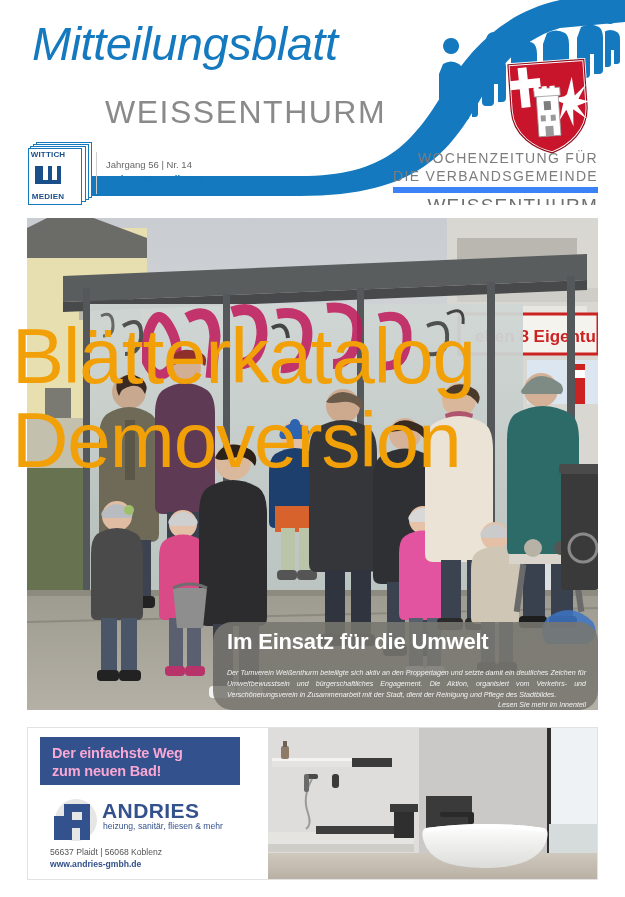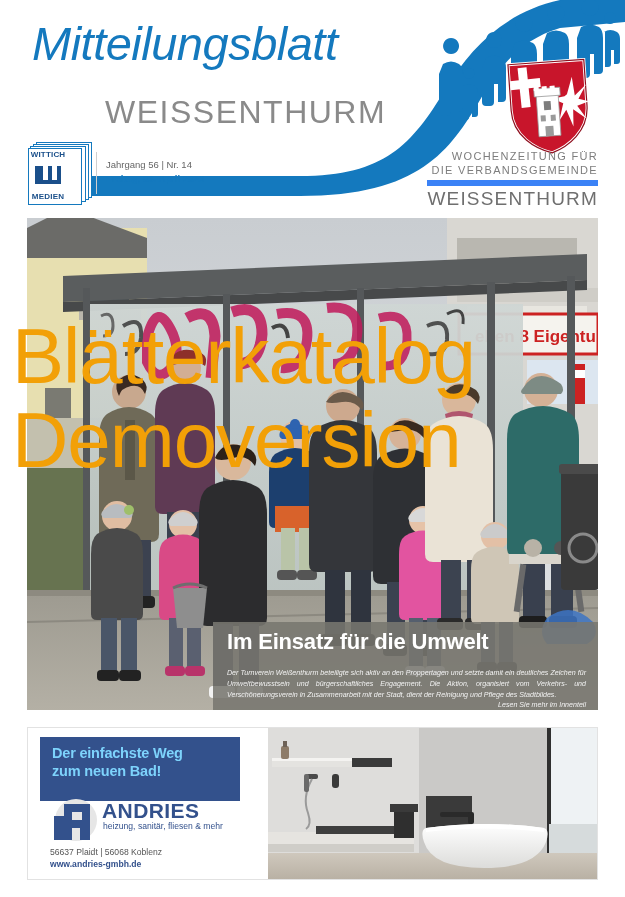--- a/index.html
+++ b/index.html
@@ -61,21 +61,21 @@
   }
   .issue-divider{
     position:absolute;left:96px;top:152px;width:1px;height:42px;background:#cfcfcf;
   }
 
   .woch{
     position:absolute;right:27px;top:150px;
     text-align:right;
   }
   .woch .l1,.woch .l2{
-    font-size:11px;color:#7d7d7d;letter-spacing:1.3px;line-height:1.25;
+    font-size:14px;color:#7d7d7d;letter-spacing:1.3px;line-height:1.25;
     white-space:nowrap;
   }
   .woch .l2{border-bottom:6px solid #3b82f6;padding-bottom:2px;}
   .woch .l3{
     font-size:19px;color:#6f6f6f;letter-spacing:1.2px;line-height:1.15;margin-top:2px;
     white-space:nowrap;
   }
 
   .crest{position:absolute;left:505px;top:58px;width:88px;height:98px;}
 
@@ -85,20 +85,21 @@
     overflow:hidden;background:#9a9a90;
   }
   .photo-svg{position:absolute;left:0;top:0;width:571px;height:492px;}
 
   
   .caption{
     position:absolute;left:186px;top:404px;width:385px;height:88px;
     background:rgba(120,118,112,0.88);
     box-sizing:border-box;
     padding:8px 12px 6px 14px;
+    border-radius:19px;
   }
   .caption h1{
     margin:0;font-size:22px;line-height:1.05;color:#ffffff;font-weight:bold;
     letter-spacing:-0.2px;
   }
   .caption p{
     margin:15px 0 0 0;font-size:7.1px;line-height:1.52;color:#f2f2f2;
     font-style:italic;text-align:justify;
   }
   .caption .more{float:right;}
@@ -116,22 +117,22 @@
   .wm2{position:absolute;left:12px;top:84px;}
 
   
   .ad{
     position:absolute;left:27px;top:727px;width:571px;height:153px;
     background:#ffffff;border:1px solid #e2e2e2;box-sizing:border-box;
     overflow:hidden;
   }
   .ad-left{position:absolute;left:0;top:0;width:240px;height:151px;background:#fff;z-index:3;}
   .ad-banner{
-    position:absolute;left:12px;top:9px;width:200px;height:64px;
-    background:#33518C;color:#7dd3fc;
+    position:absolute;left:12px;top:9px;width:200px;height:48px;
+    background:#33518C;color:#f9a8d4;
     padding:7px 10px 0 12px;box-sizing:border-box;
   }
   .ad-banner div{font-size:14.5px;font-weight:bold;line-height:1.25;letter-spacing:-0.2px;}
 
   .ad-logo{position:absolute;left:22px;top:70px;width:205px;height:44px;}
   .ad-logo .mark{position:absolute;left:0;top:0;width:52px;height:44px;}
   .ad-logo .brand{
     position:absolute;left:52px;top:2px;
     font-size:21px;font-weight:bold;color:#33518C;letter-spacing:0.4px;line-height:1;
   }

